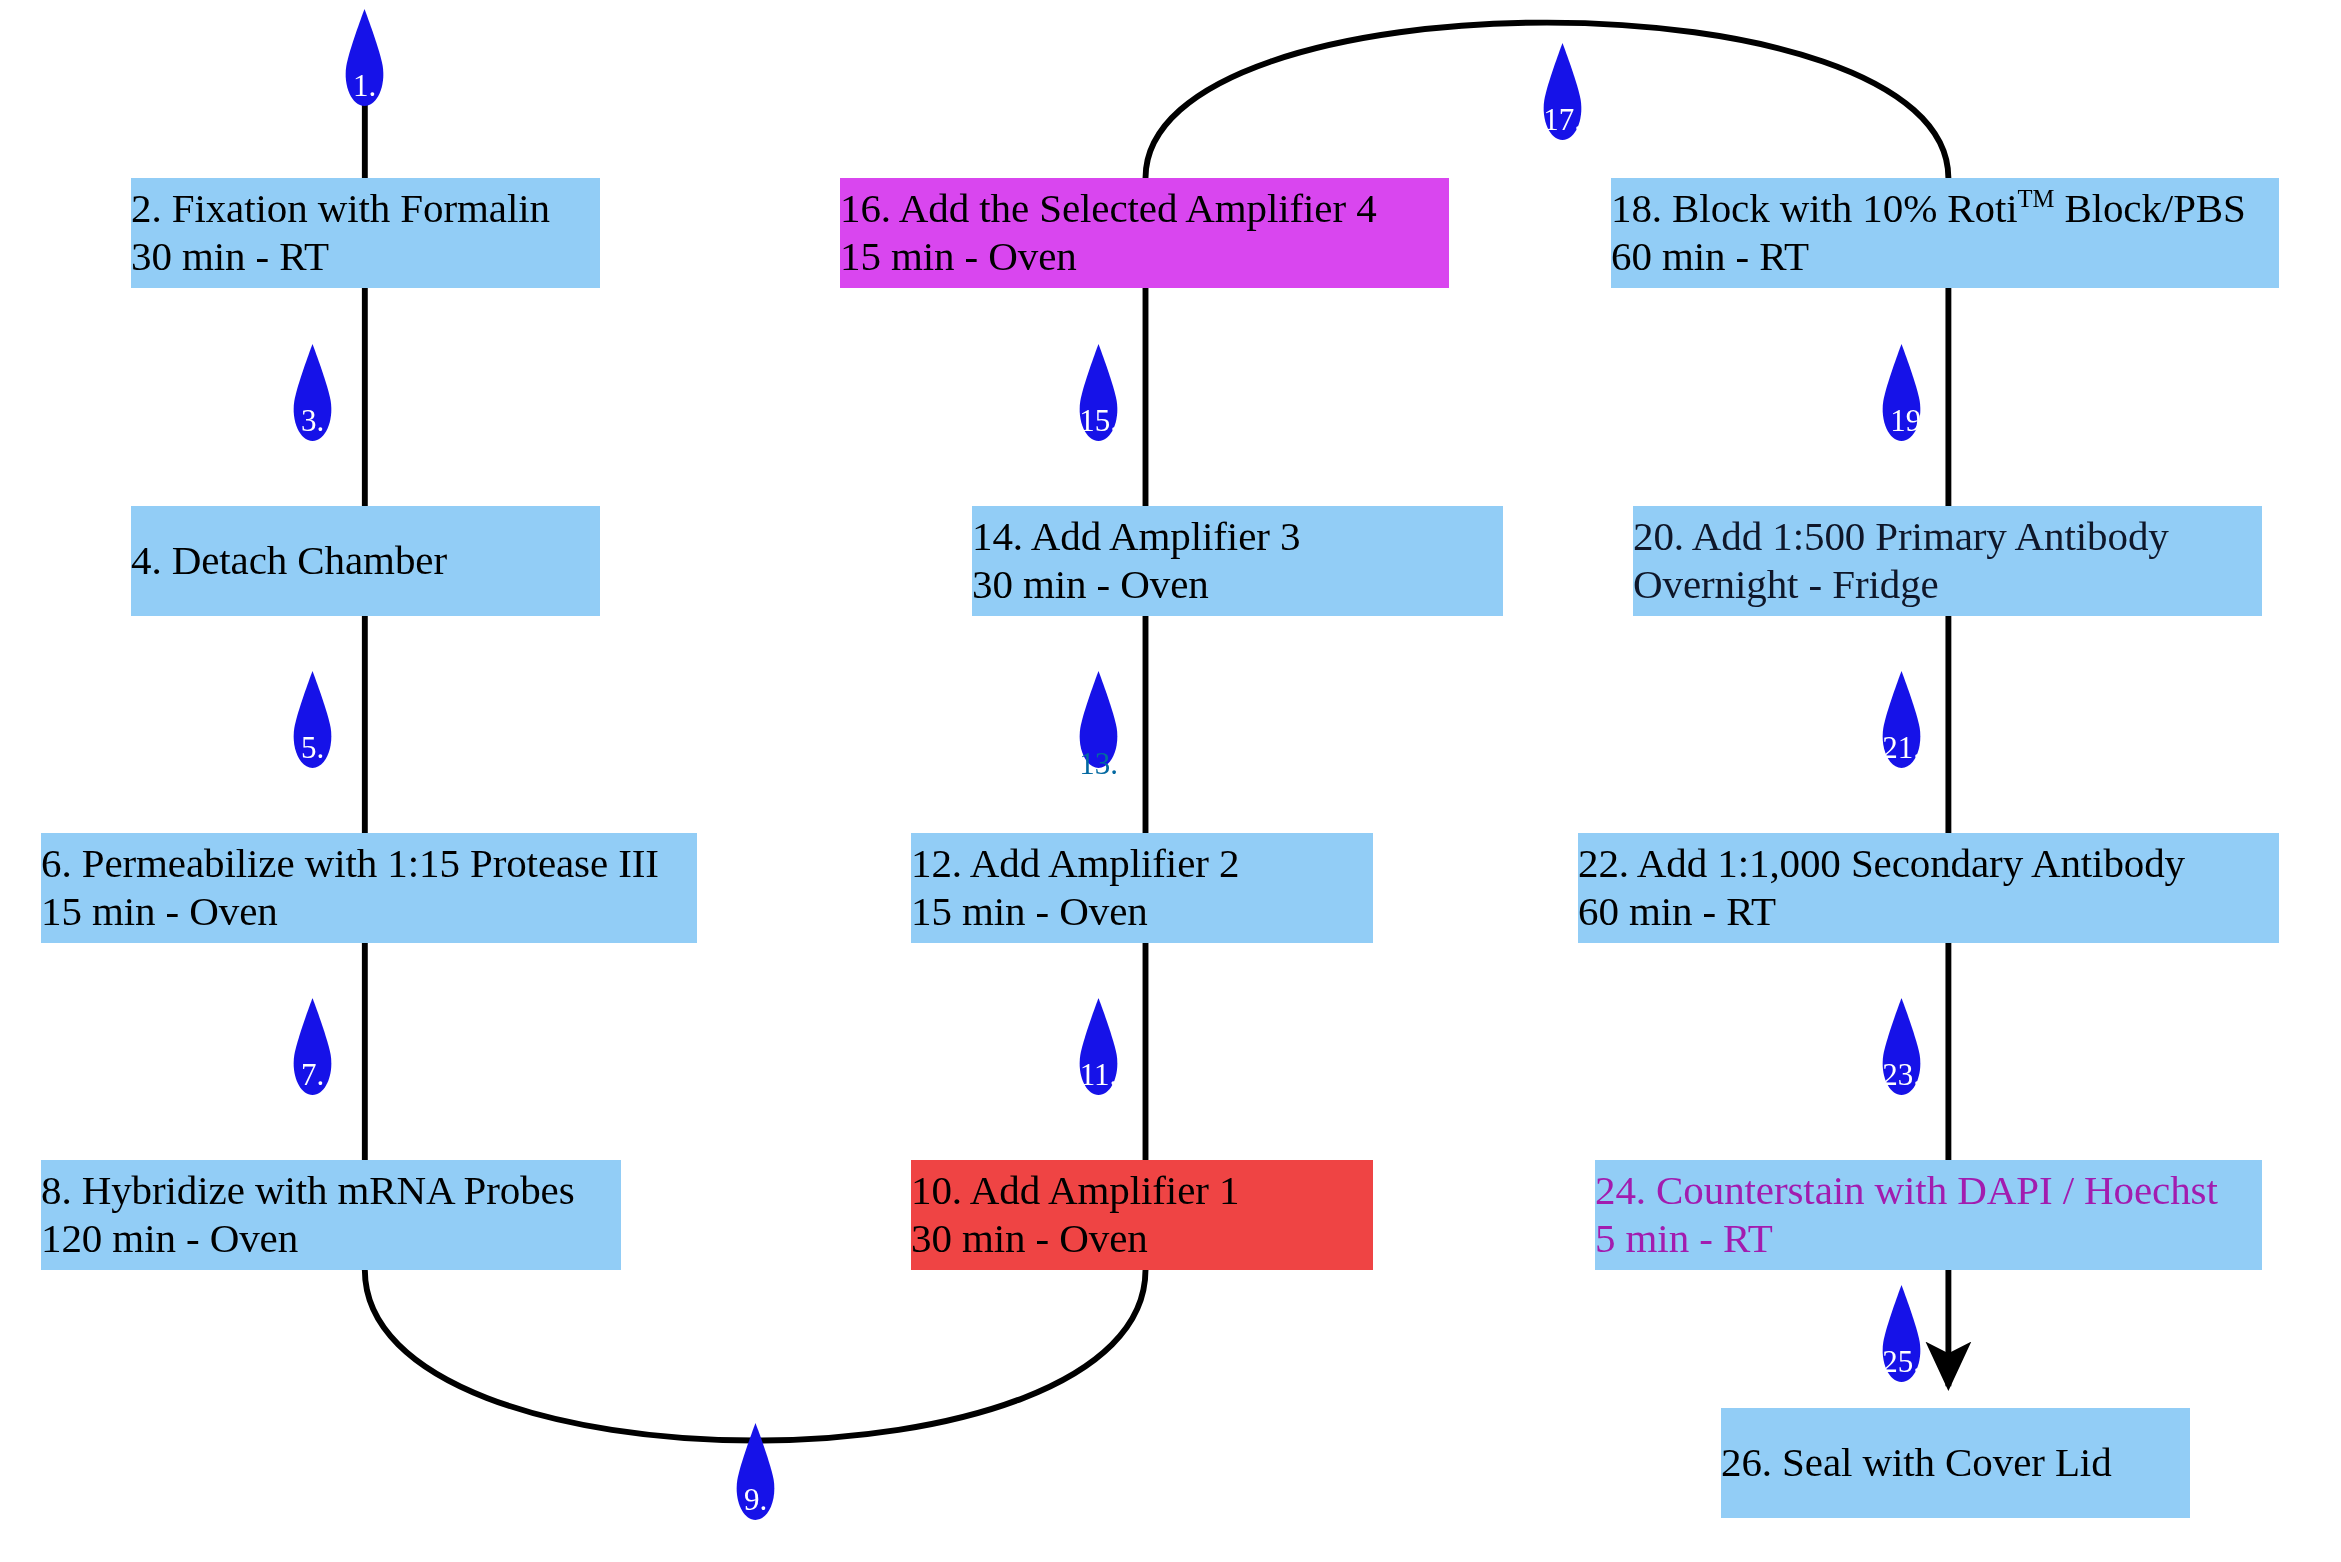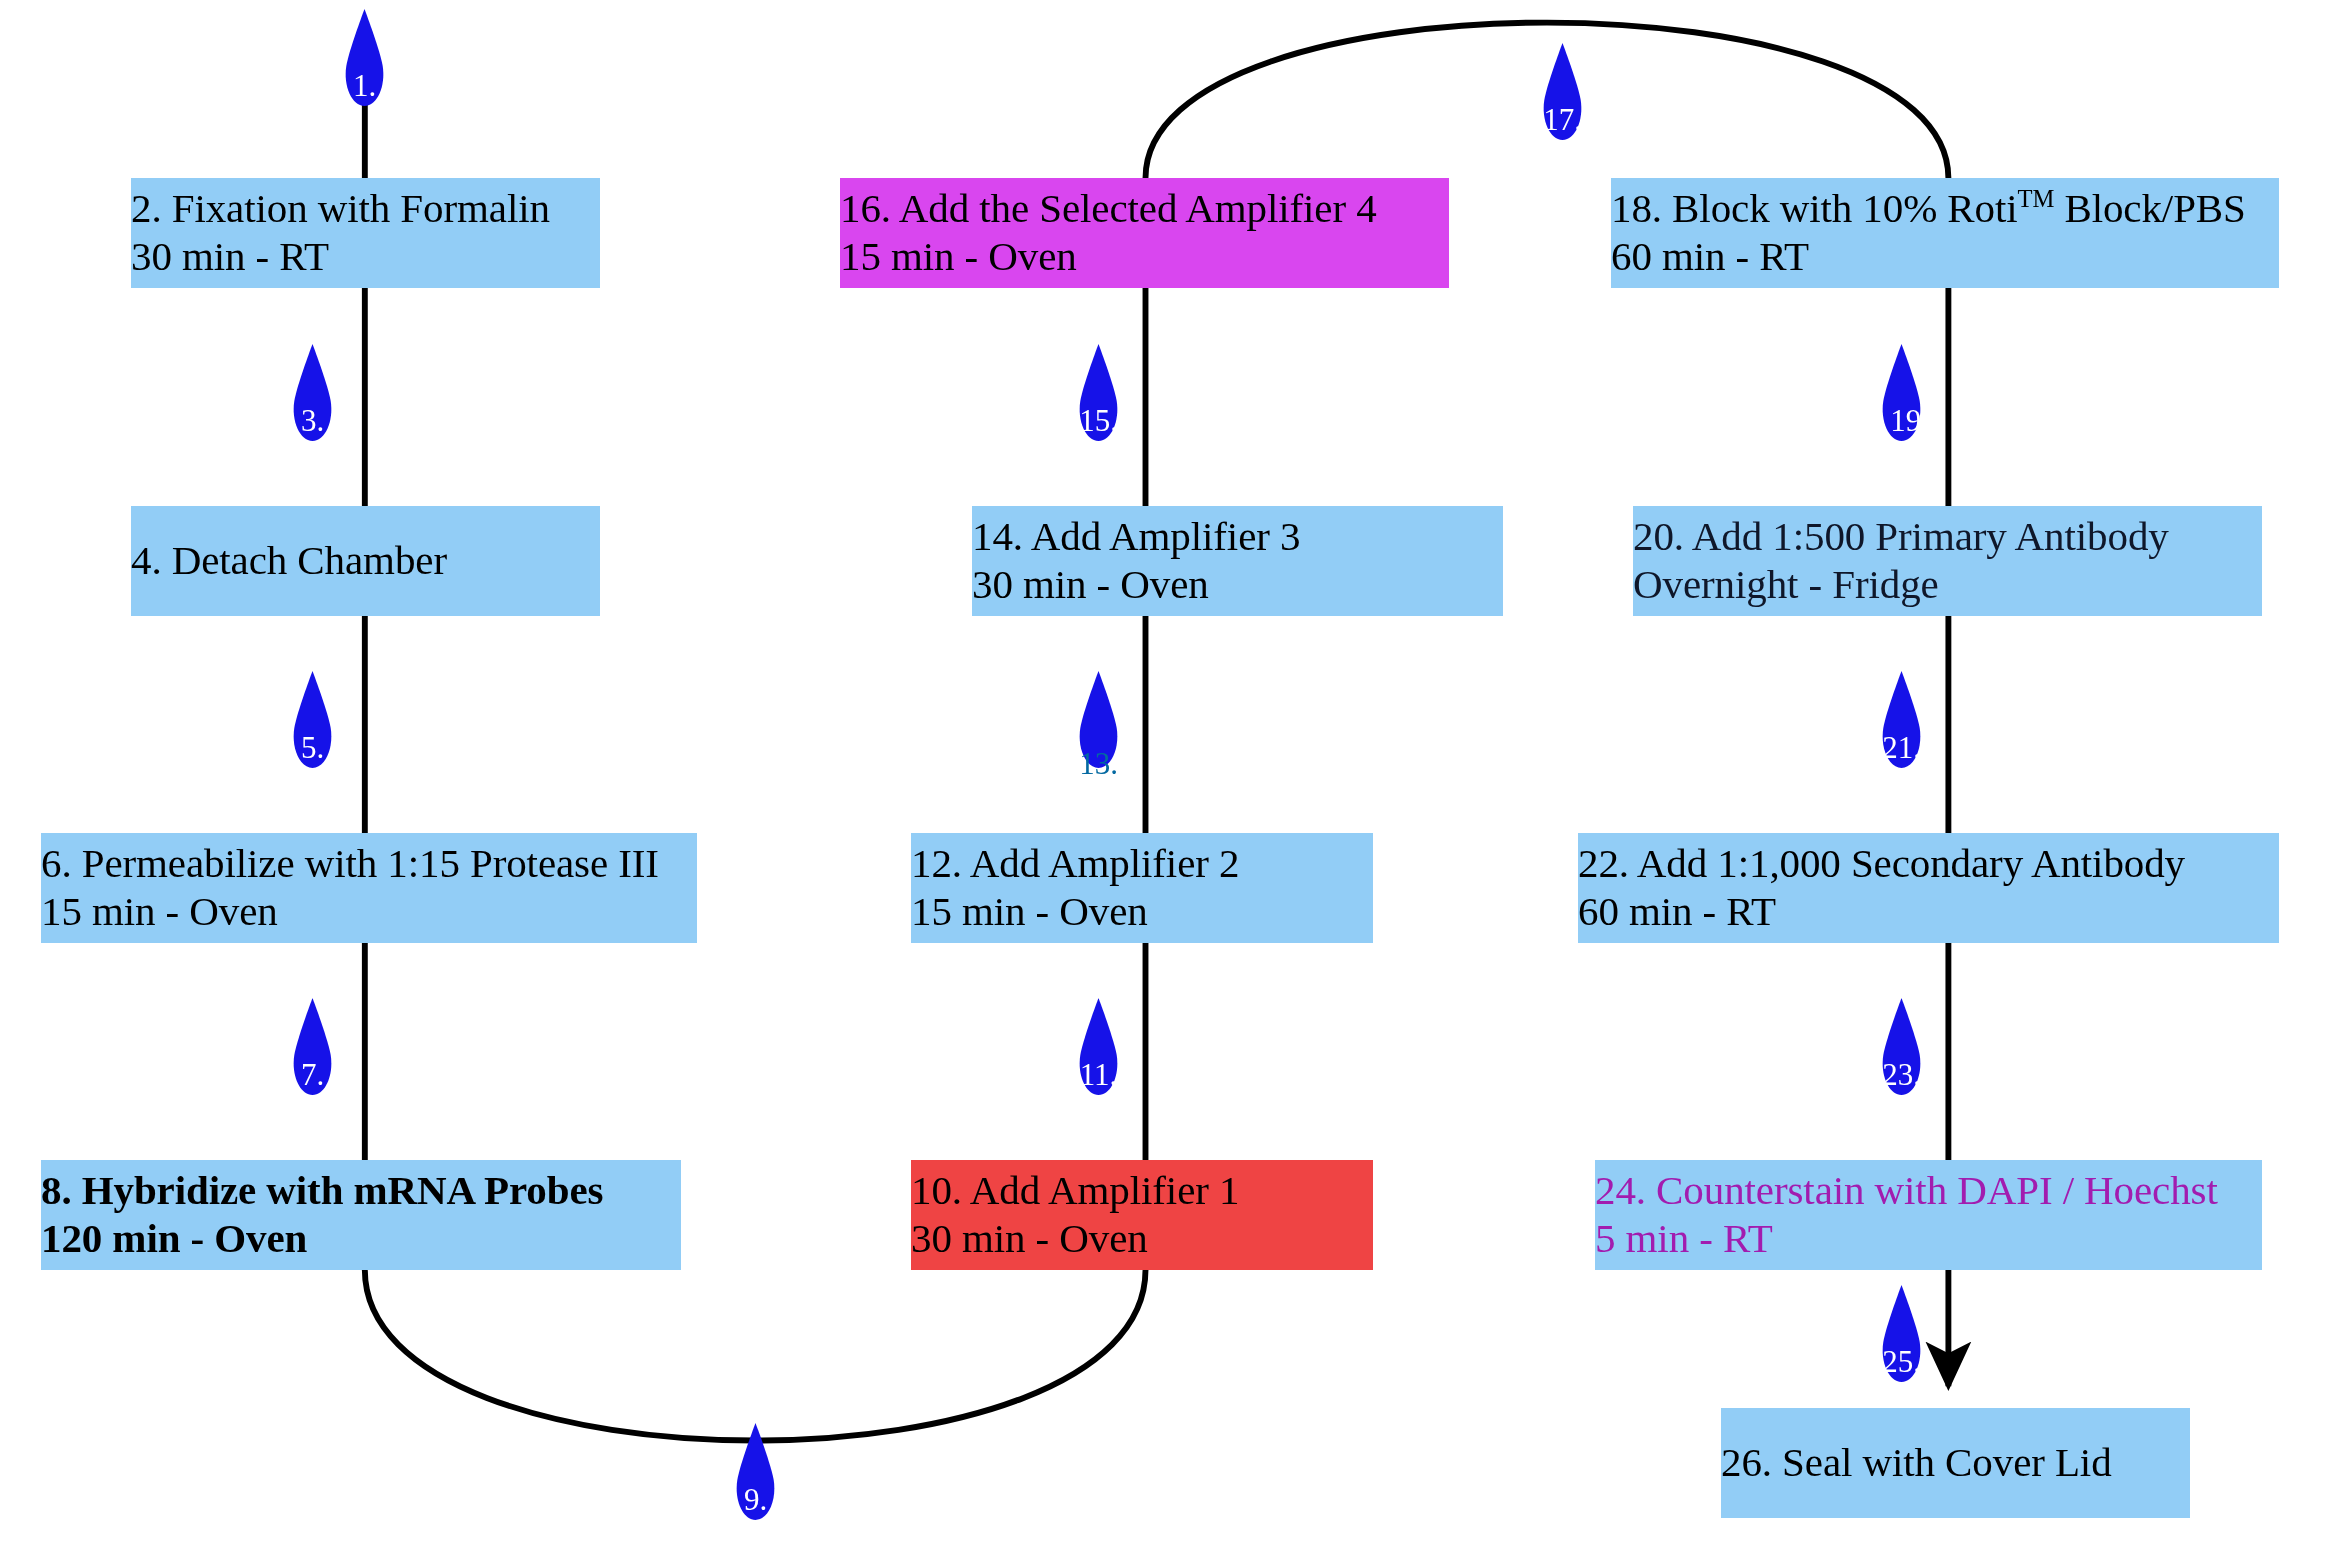--- a/index.html
+++ b/index.html
@@ -90,21 +90,21 @@
         <span class="ln">2. Fixation with Formalin</span>
         <span class="ln">30 min - RT</span>
       </div>
       <div class="step-box" style="left: 131px; top: 506px; width: 469px; height: 110px; background: rgb(146, 205, 246); color: rgb(0, 0, 0);">
         <span class="ln">4. Detach Chamber</span>
       </div>
       <div class="step-box" style="left: 41px; top: 833px; width: 656px; height: 110px; background: rgb(146, 205, 246); color: rgb(0, 0, 0);">
         <span class="ln">6. Permeabilize with 1:15 Protease III</span>
         <span class="ln">15 min - Oven</span>
       </div>
-      <div class="step-box" style="left: 41px; top: 1160px; width: 640px; height: 110px; background: rgb(146, 205, 246); color: rgb(0, 0, 0); font-weight: bold;">
+      <div class="step-box" style="left: 41px; top: 1160px; width: 580px; height: 110px; background: rgb(146, 205, 246); color: rgb(0, 0, 0);">
         <span class="ln">8. Hybridize with mRNA Probes</span>
         <span class="ln">120 min - Oven</span>
       </div>
       <div class="step-box" style="left: 911px; top: 1160px; width: 462px; height: 110px; background: #ef4444; color: rgb(0, 0, 0);">
         <span class="ln">10. Add Amplifier 1</span>
         <span class="ln">30 min - Oven</span>
       </div>
       <div class="step-box" style="left: 911px; top: 833px; width: 462px; height: 110px; background: rgb(146, 205, 246); color: rgb(0, 0, 0);">
         <span class="ln">12. Add Amplifier 2</span>
         <span class="ln">15 min - Oven</span>

